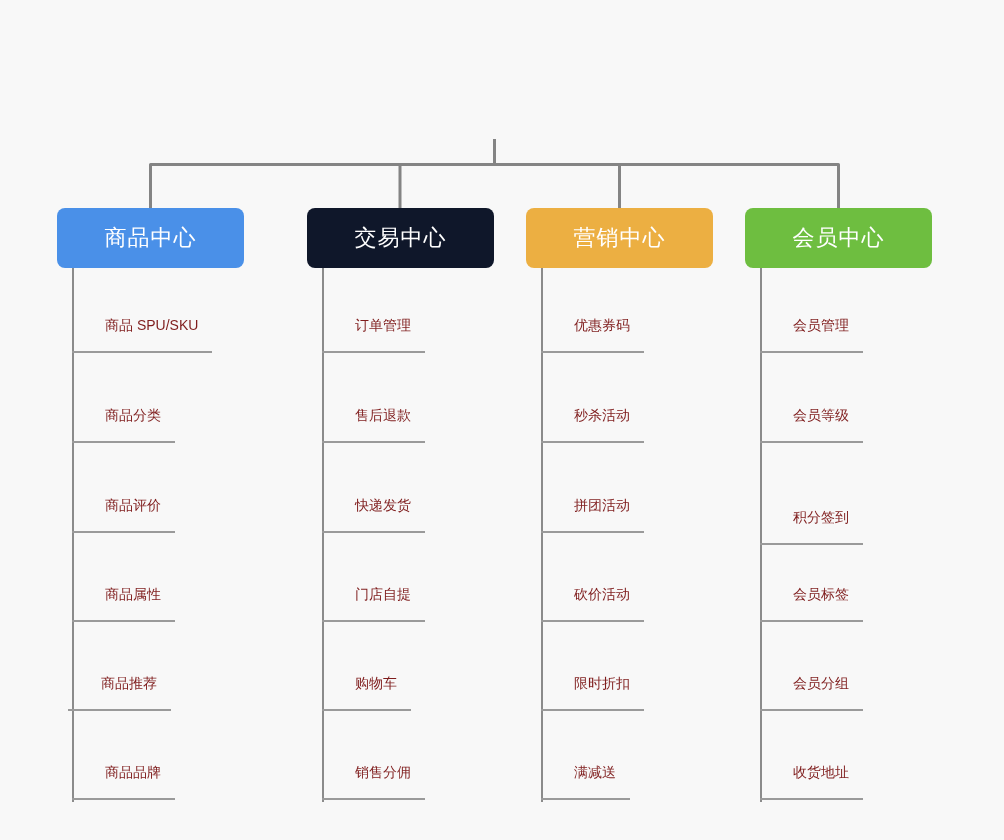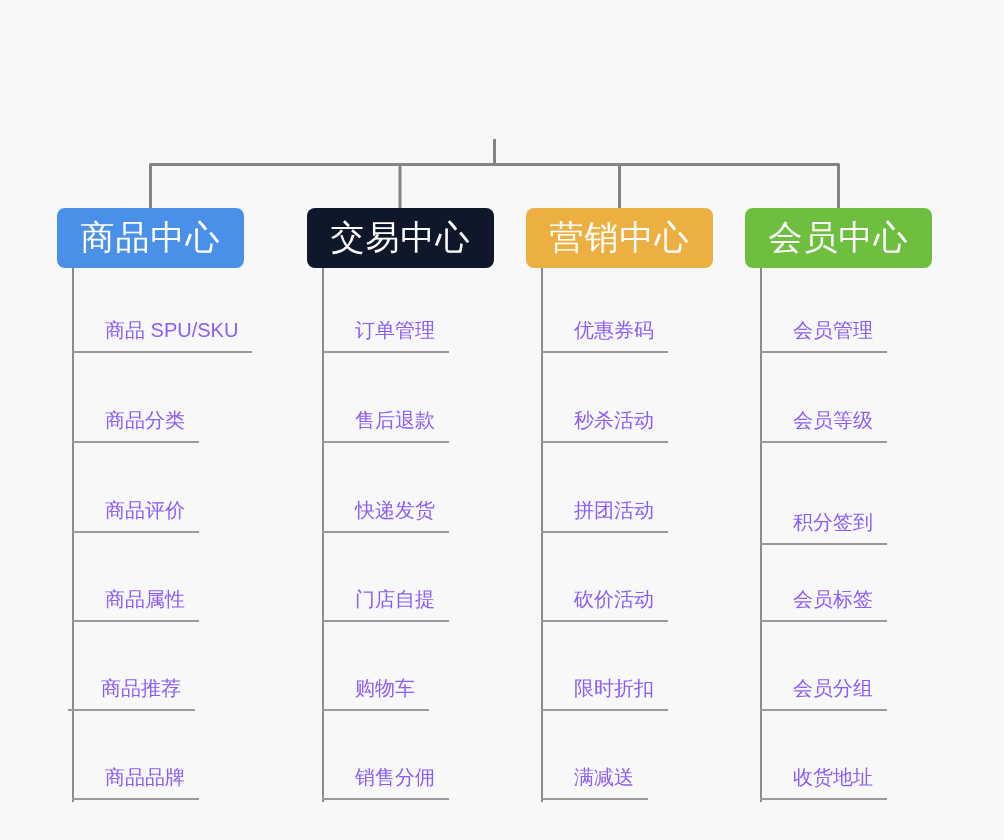--- a/index.html
+++ b/index.html
@@ -40,44 +40,44 @@
   
   .branch-header {
     position: absolute;
     top: 208px;
     width: 187px; height: 60px;
     border-radius: 8px;
     display: flex;
     align-items: center;
     justify-content: center;
     color: #ffffff;
-    font-size: 34px;
+    font-size: 22px;
     letter-spacing: 1px;
     white-space: nowrap;
   }
 
   
   .trunk {
     position: absolute;
     top: 268px;
     width: 2px;
     height: 534px;
     background: #8b8b8b;
   }
 
   
   .leaf {
     position: absolute;
     height: 42px;
     display: flex;
     align-items: flex-end;
-    padding: 0 14px 7px 33px;
+    padding: 0 14px 16px 33px;
     border-bottom: 2px solid #9a9a9a;
-    font-size: 20px;
-    color: #8b5cf6;
+    font-size: 14px;
+    color: #7f1d1d;
     white-space: nowrap;
     width: fit-content;
   }
 </style>
 </head>
 <body>
 
 <div id="canvas">
 
   <svg id="connectors" viewBox="0 0 1004 840" fill="none">

